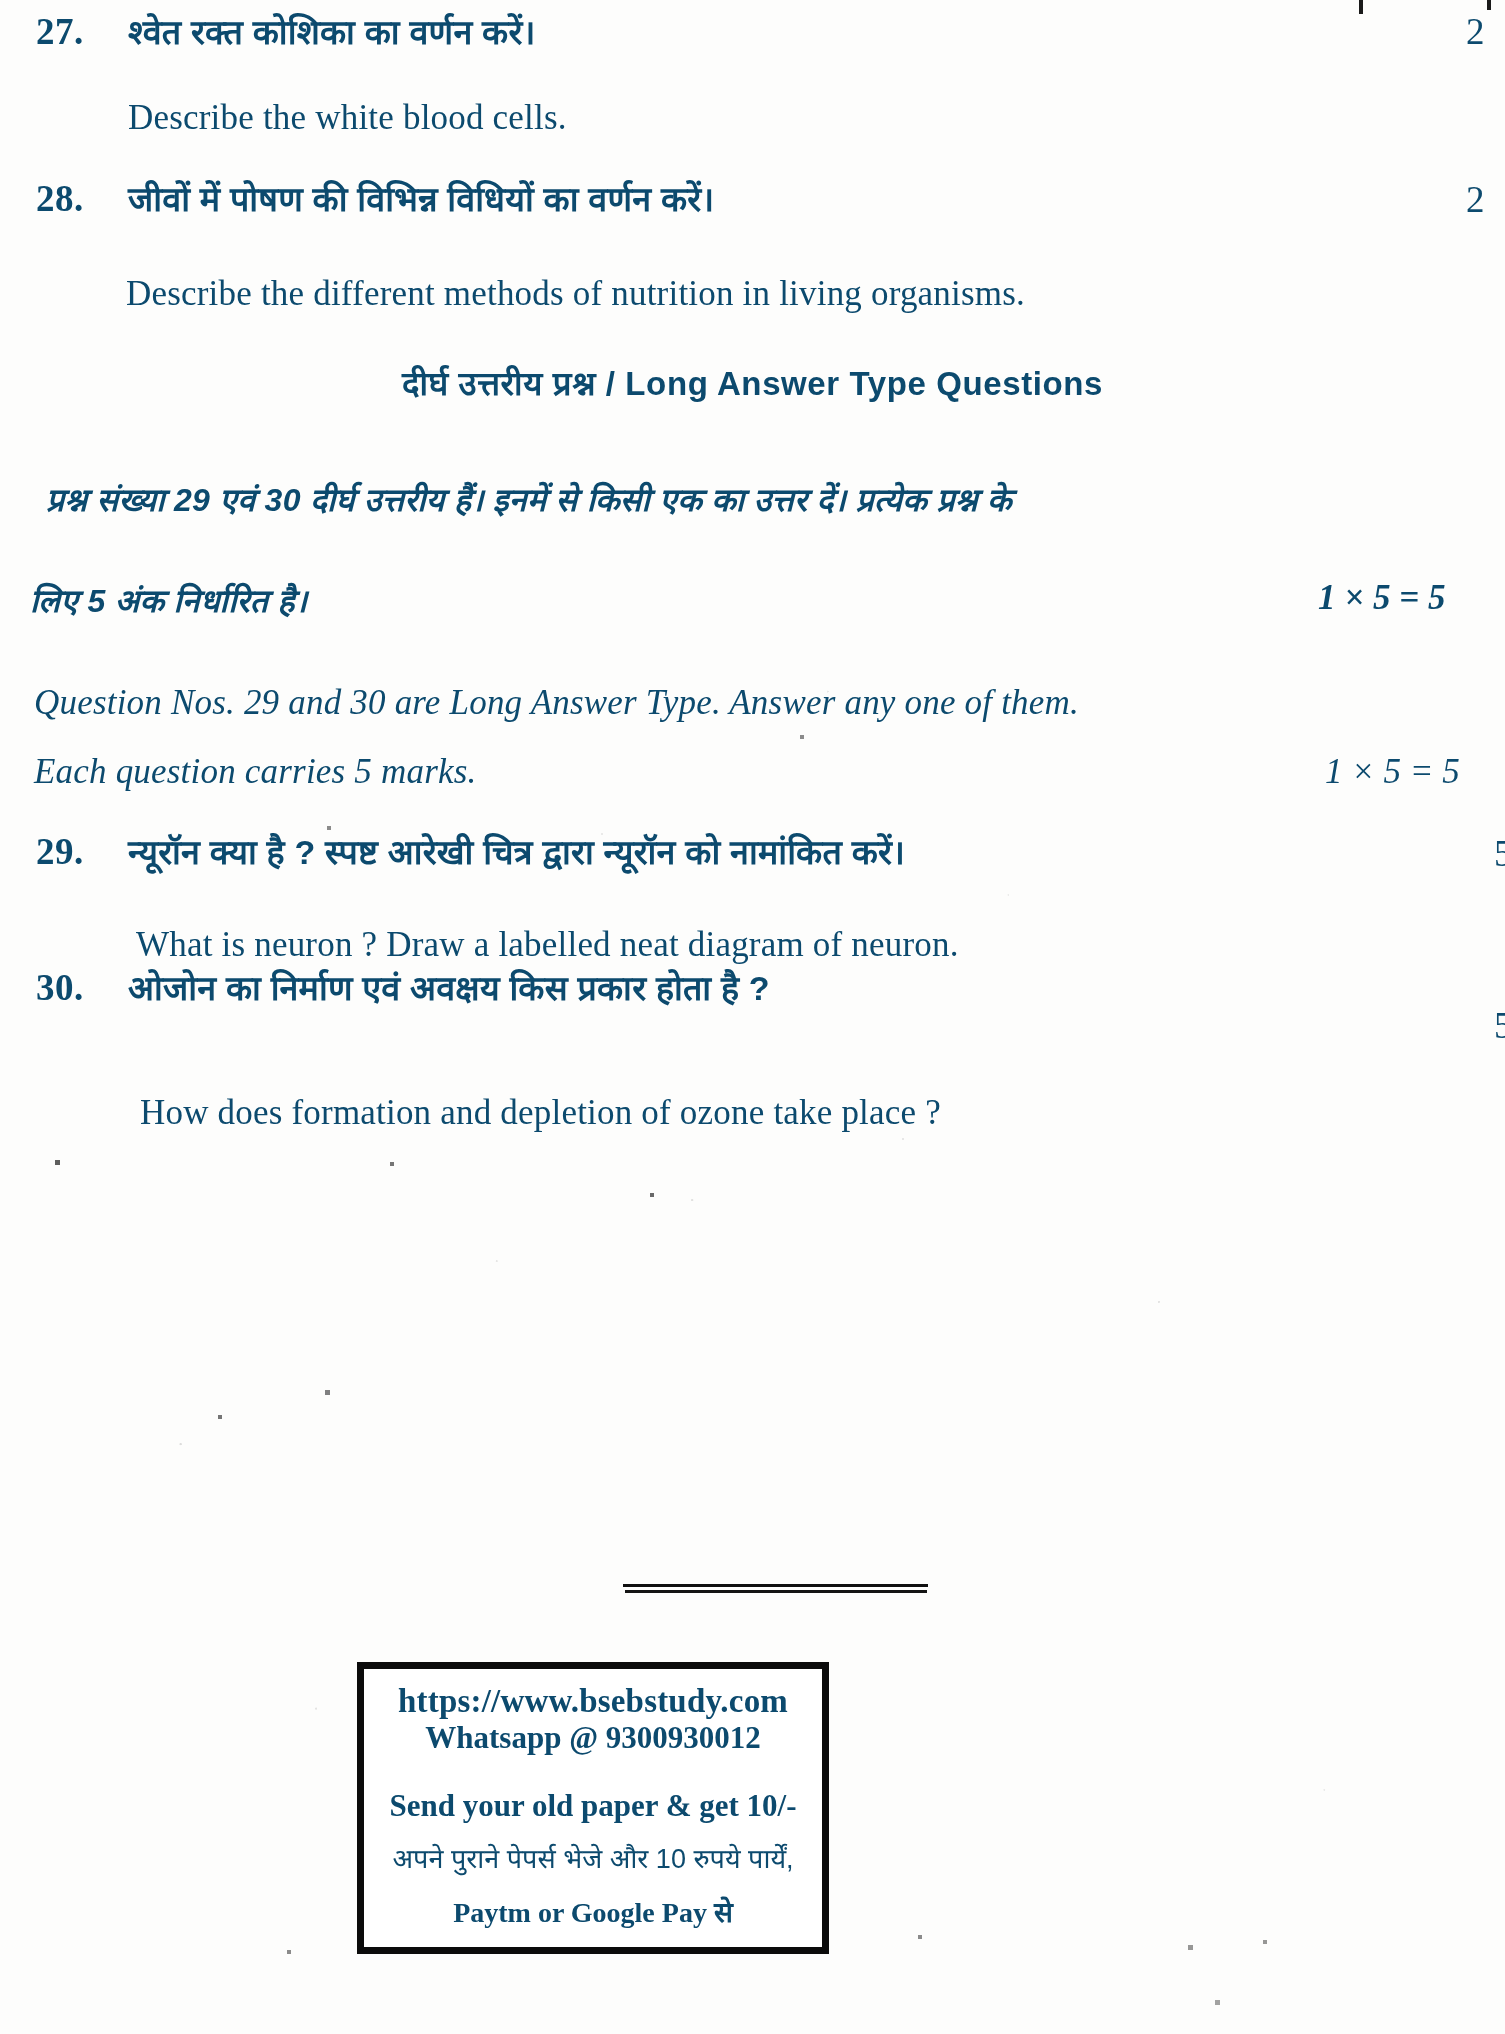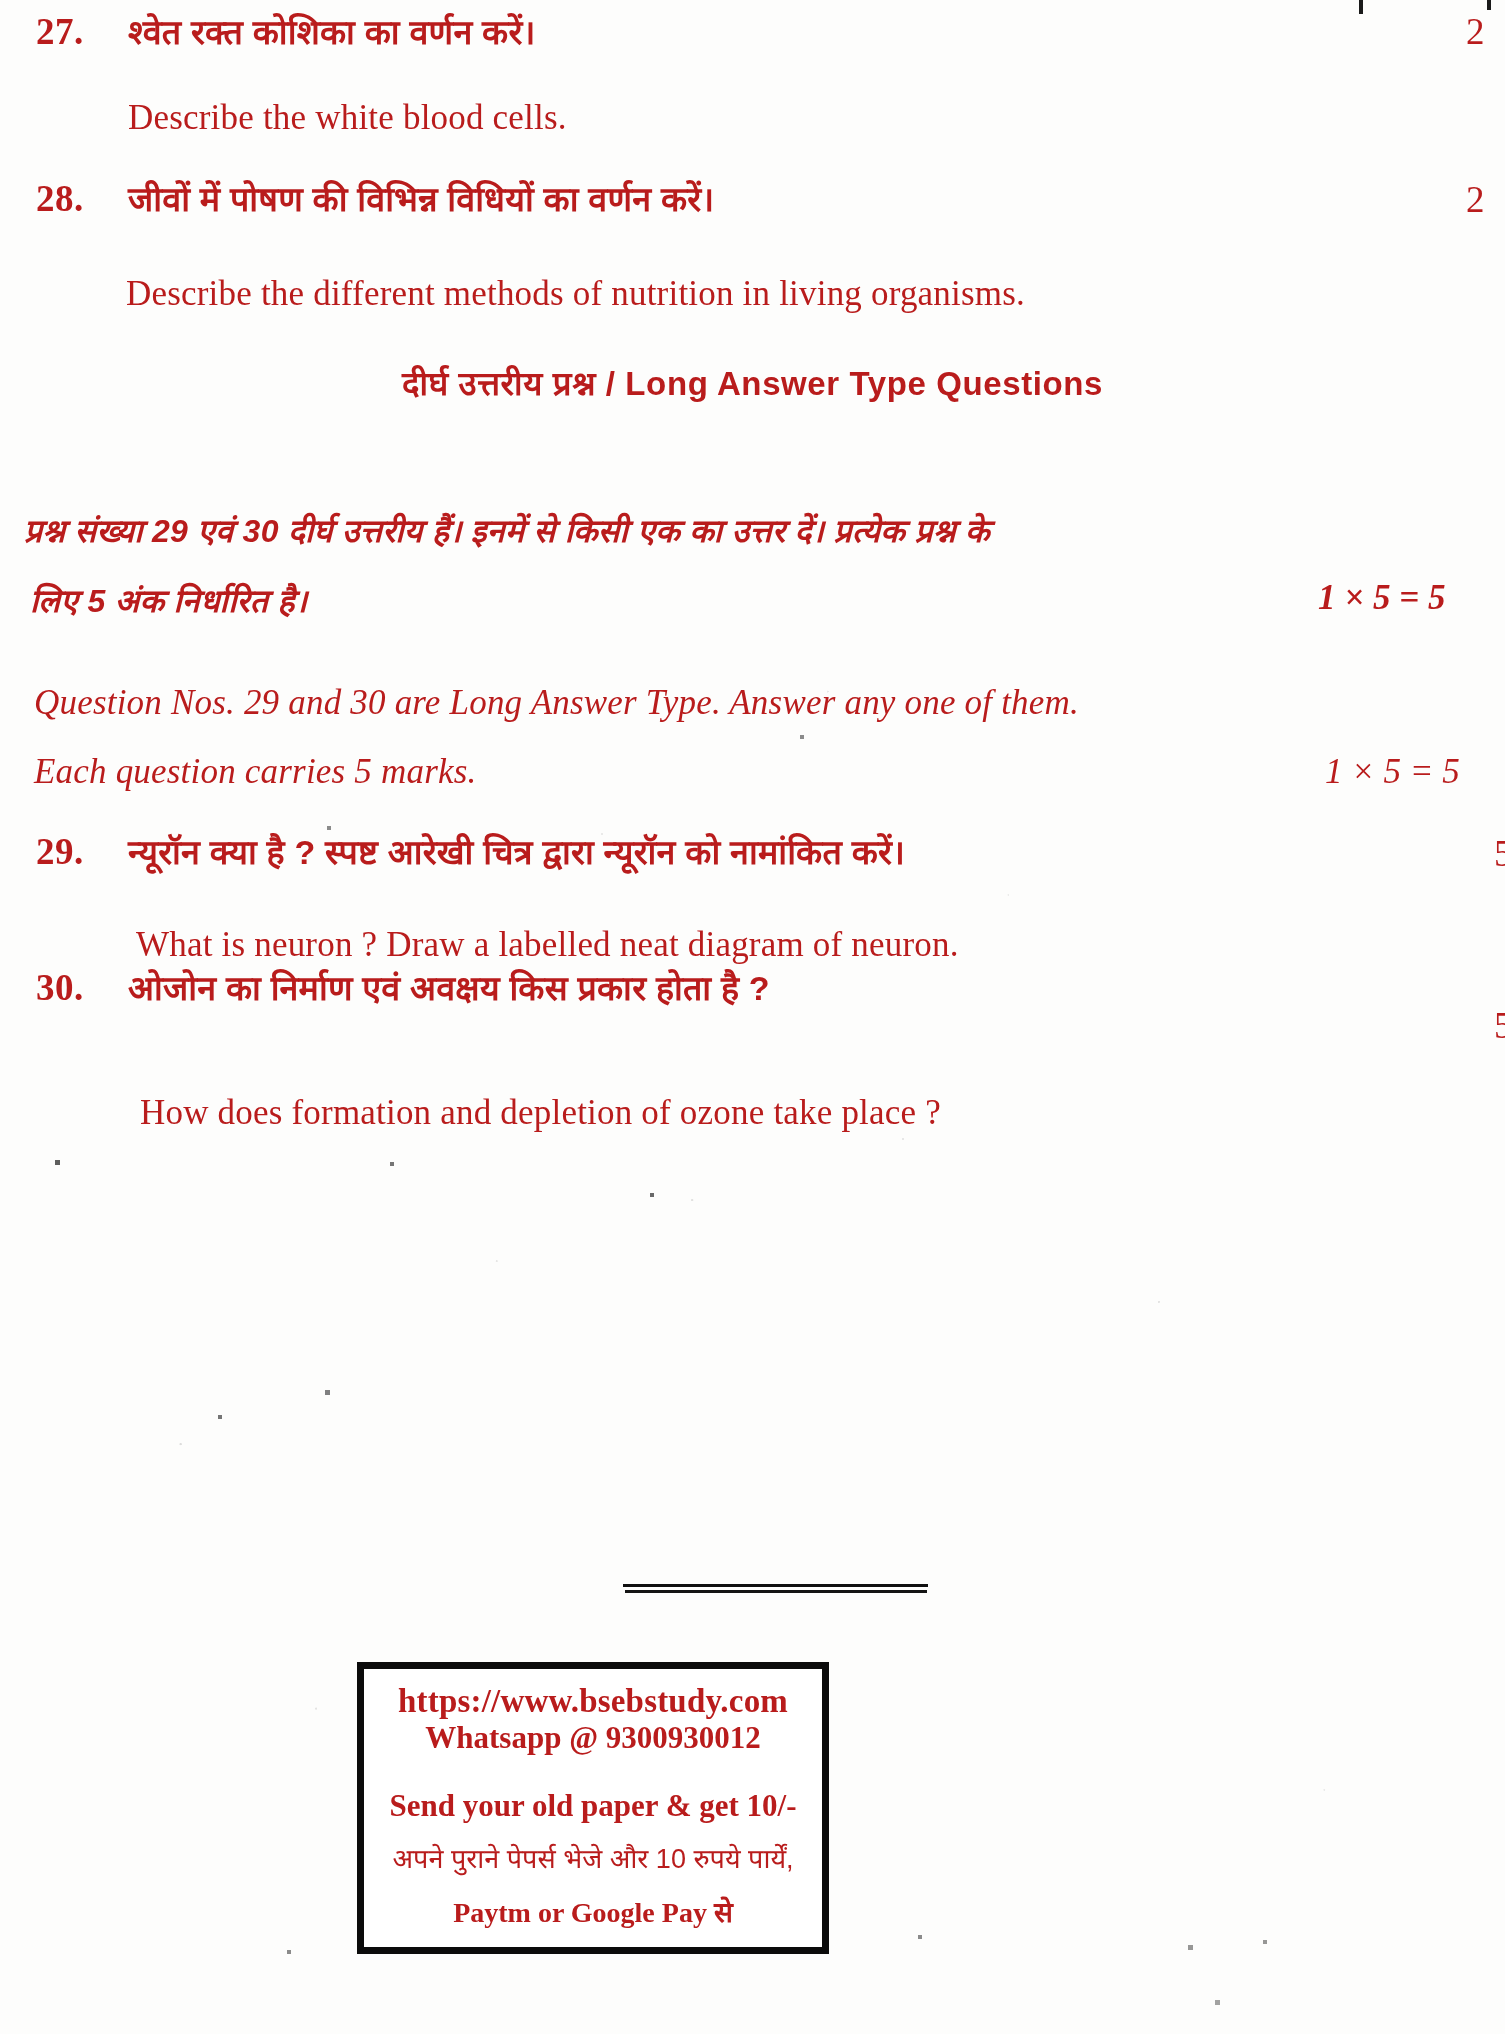--- a/index.html
+++ b/index.html
@@ -8,21 +8,21 @@
     background: #ffffff;
   }
 
   .page {
     position: relative;
     width: 1505px;
     height: 2034px;
     background: #fdfdfc;
     overflow: hidden;
     font-family: "Liberation Serif", "DejaVu Serif", serif;
-    color: #b91c1c;
+    color: #0c4a6e;
   }
 
   
   .grain {
     position: absolute;
     inset: 0;
     pointer-events: none;
     opacity: 0.55;
     background-image:
       radial-gradient(circle at 12% 71%, rgba(60,60,60,0.30) 0.9px, transparent 1.4px),
@@ -213,21 +213,21 @@
     <span class="hindi">जीवों में पोषण की विभिन्न विधियों का वर्णन करें।</span>
   </div>
   <div class="marks" style="left:1466px; top:178px;">2</div>
 
   <div class="row" style="left:126px; top:274px;">
     <span class="eng">Describe the different methods of nutrition in living organisms.</span>
   </div>
 
   <div class="section-head" style="left:0px; top:360px;">दीर्घ उत्तरीय प्रश्न / Long Answer Type Questions</div>
 
-  <div class="instr-hi" style="left:24px; top:477px;margin-top:31px;">प्रश्न संख्या 29 एवं 30 दीर्घ उत्तरीय हैं। इनमें से किसी एक का उत्तर दें। प्रत्येक प्रश्न के</div>
+  <div class="instr-hi" style="left:46px; top:477px;">प्रश्न संख्या 29 एवं 30 दीर्घ उत्तरीय हैं। इनमें से किसी एक का उत्तर दें। प्रत्येक प्रश्न के</div>
   <div class="instr-hi" style="left:30px; top:578px;">लिए 5 अंक निर्धारित है।</div>
   <div class="marks-it" style="left:1318px; top:578px; font-weight:700;">1 × 5 = 5</div>
 
   <div class="instr-en" style="left:34px; top:683px;">Question Nos. 29 and 30 are Long Answer Type. Answer any one of them.</div>
   <div class="instr-en" style="left:34px; top:752px;">Each question carries 5 marks.</div>
   <div class="marks-it marks-clip" style="left:1325px; top:752px; width:180px;">
     <span>1 × 5 = 5</span>
   </div>
 
   <div class="row" style="left:36px; top:828px;">

